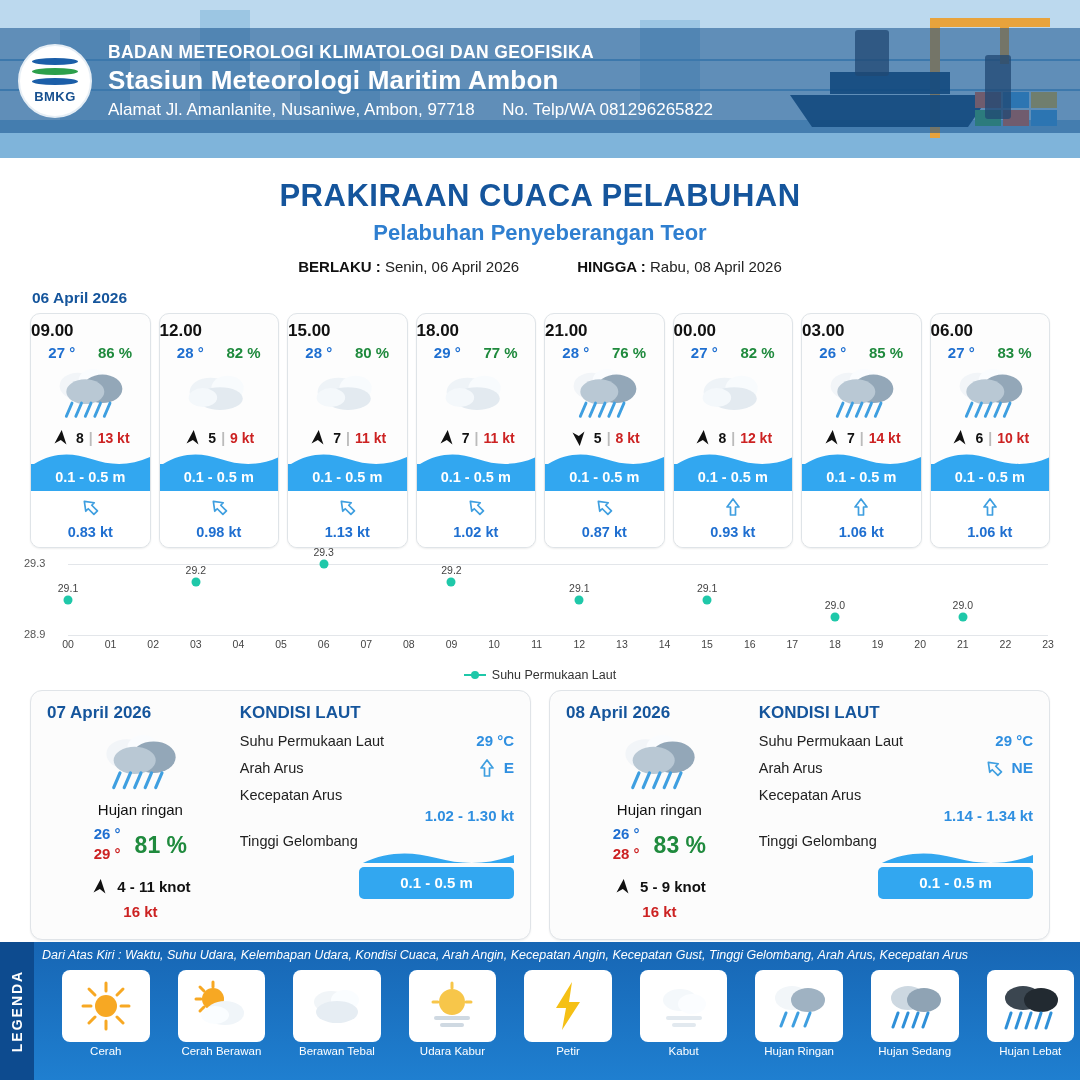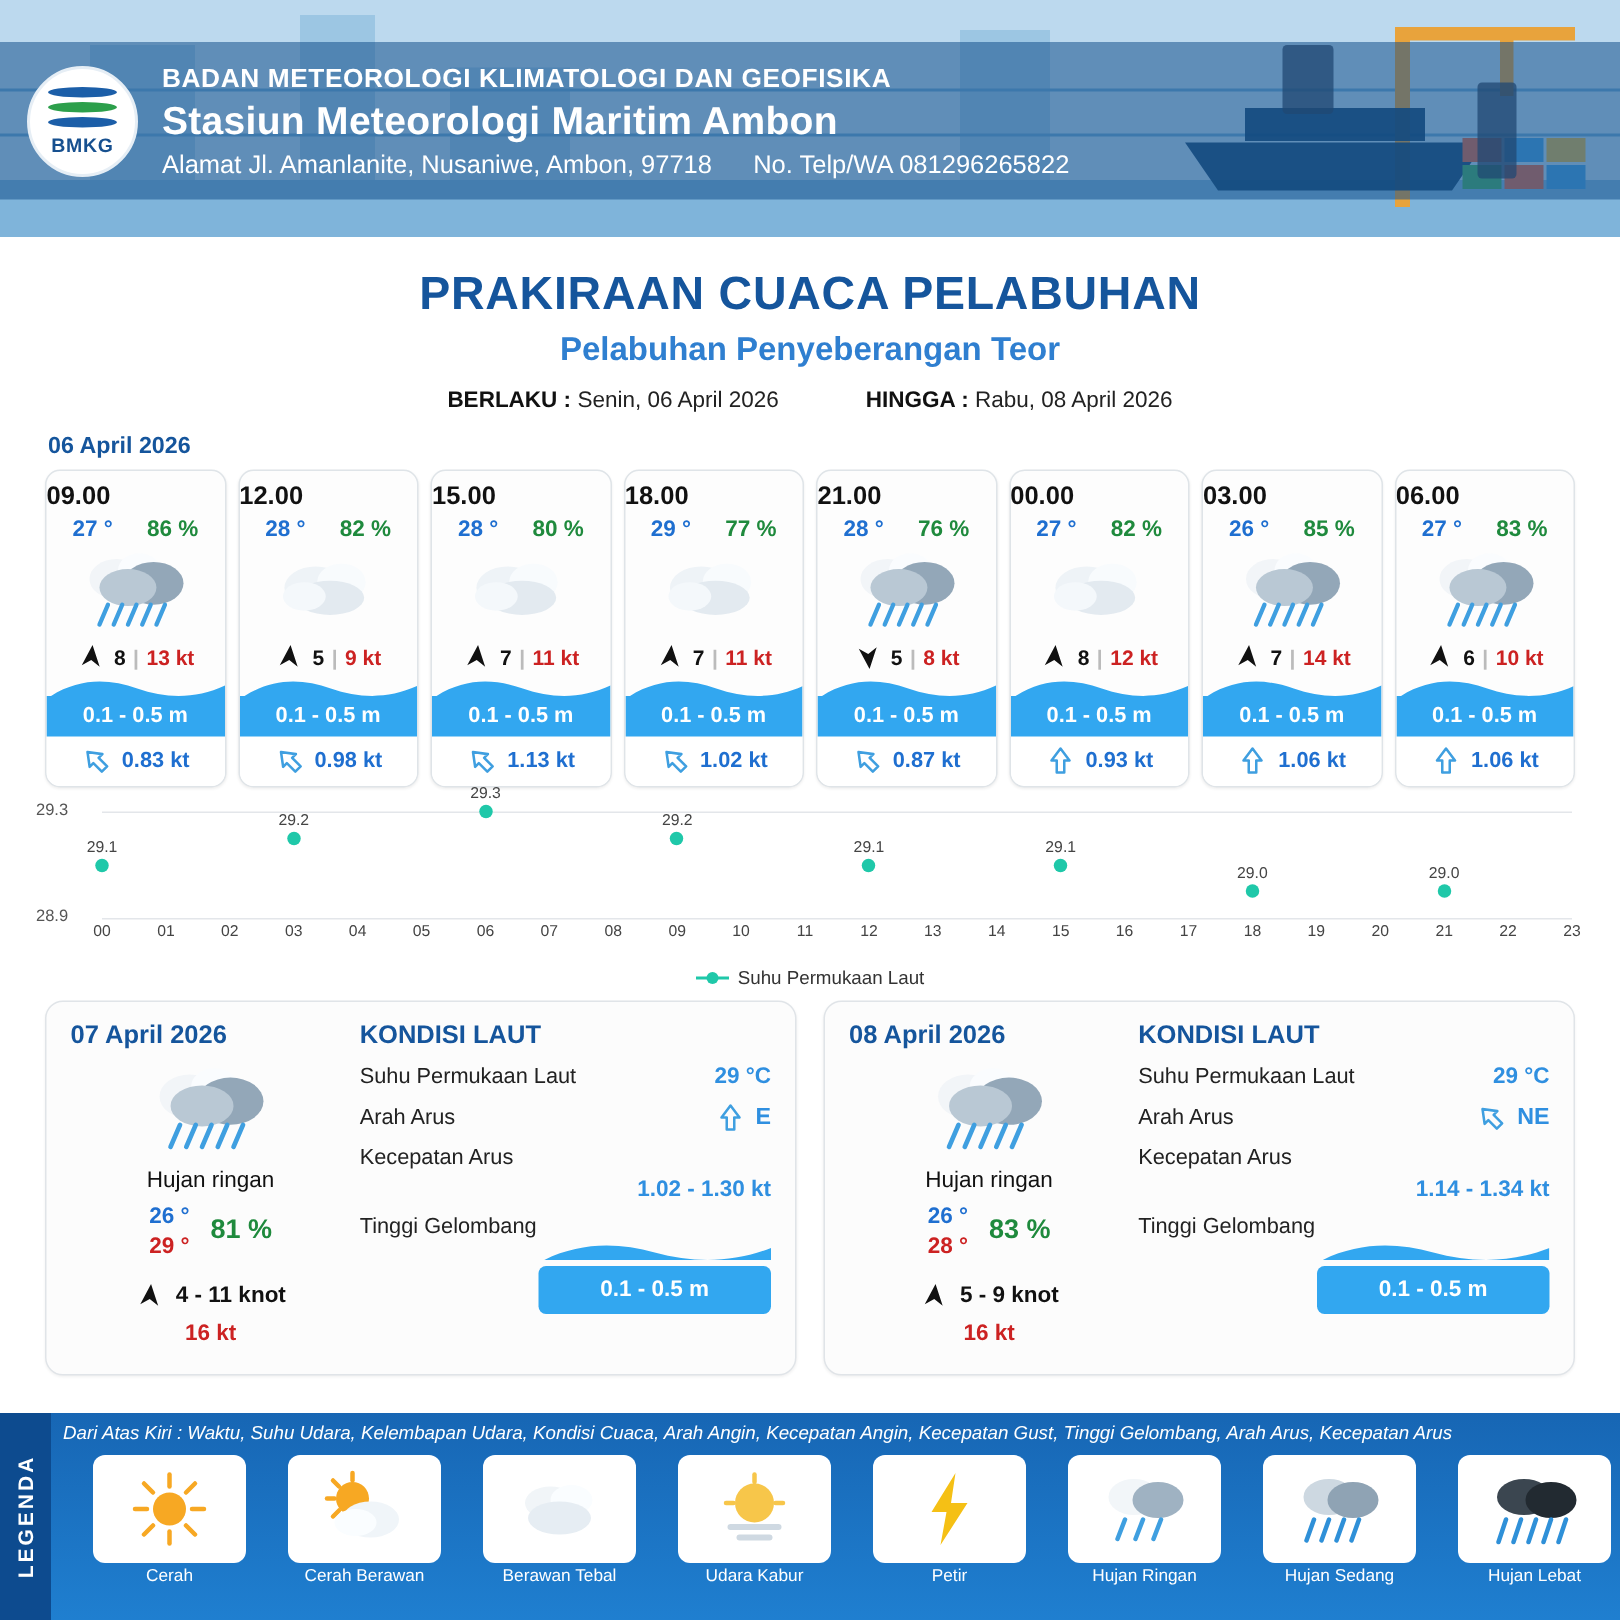--- a/index.html
+++ b/index.html
@@ -90,20 +90,21 @@
   .c-wind .sep { color:#bbb; }
   .c-wind .gust { color:#cc2222; }
   .c-wave {
     background:#32a7f0; color:#fff; font-size:14.5px; font-weight:bold;
     text-align:center; padding:5px 0 6px; position:relative;
   }
   .c-cur {
     display:flex; align-items:center; justify-content:center; gap:7px;
     padding:6px 0 7px; font-size:14.5px; font-weight:bold; color:#1f6fd0;
     background:#fff;
+    flex-direction:column;
   }
 
   
   .chart-wrap { margin:16px 20px 0 20px; position:relative; height:100px; }
   .chart-area { position:relative; height:72px; margin-left:48px; margin-right:12px; border-bottom:0; }
   .gridline { position:absolute; left:0; right:0; height:1px; background:#e3e6ea; }
   .ax-label { position:absolute; left:0; font-size:11px; color:#555; transform:translate(-44px,-7px); }
   .pt { position:absolute; width:9px; height:9px; border-radius:50%; background:#1fc8a9; transform:translate(-50%,-50%); }
   .pt-label { position:absolute; font-size:10.5px; color:#444; transform:translate(-50%,-100%); white-space:nowrap; }
   .xaxis { position:relative; margin-left:48px; margin-right:12px; height:18px; }
@@ -122,21 +123,21 @@
     padding:12px 16px 10px; display:flex; box-shadow:0 1px 2px rgba(0,0,0,.06);
     height:250px; position:relative;
   }
   .p-left { width:40%; text-align:center; }
   .p-date { color:#15559c; font-size:17px; font-weight:bold; text-align:left; }
   .p-icon { height:64px; display:flex; align-items:center; justify-content:center; margin-top:8px;}
   .p-cond { font-size:15px; color:#111; margin-top:6px; }
   .p-temps { margin-top:6px; font-size:15px; line-height:1.35; display:flex; justify-content:center; gap:14px; align-items:flex-start;}
   .p-tcol { color:#1f6fd0; font-weight:bold; text-align:right;}
   .p-tcol .t2 { color:#cc2222; }
-  .p-hum { color:#1f8a3d; font-weight:bold; font-size:18px; padding-top:6px;}
+  .p-hum { color:#1f8a3d; font-weight:bold; font-size:23px; padding-top:6px;}
   .p-wind { margin-top:12px; font-size:15px; font-weight:bold; color:#111; display:flex; align-items:center; justify-content:center; gap:7px;}
   .p-gust { margin-top:6px; font-size:15px; font-weight:bold; color:#cc2222; }
   .p-right { width:60%; padding-left:6px; }
   .p-title { color:#15559c; font-size:17px; font-weight:bold; margin-bottom:8px; }
   .p-row { display:flex; justify-content:space-between; align-items:center; font-size:14.5px; color:#222; margin-top:9px;}
   .p-val { color:#2f8fe0; font-weight:bold; font-size:15px; }
   .p-val2 { color:#2f8fe0; font-weight:bold; font-size:15.5px; }
   .p-wave-badge {
     margin-top:4px; background:#32a7f0; color:#fff; font-weight:bold;
     border-radius:5px; text-align:center; font-size:15px; padding:7px 0 8px;
@@ -799,20 +800,33 @@
       <div class="lg-item">
         <div class="lg-box">
           <svg width="40" height="52" viewBox="0 0 40 52">
         <path d="M24 2 L8 28 H18 L14 50 L32 22 H21 Z" fill="#f5c015"></path>
           </svg>
         </div>
     <div class="lg-cap">Petir</div>
       </div>
       <div class="lg-item">
         <div class="lg-box">
+          <svg width="60" height="52" viewBox="0 0 60 52">
+        <ellipse cx="26" cy="20" rx="17" ry="11" fill="#f4f8fb"></ellipse>
+        <ellipse cx="38" cy="24" rx="14" ry="10" fill="#fbfdff"></ellipse>
+        <g stroke="#e2e9ef" stroke-width="4" stroke-linecap="round">
+          <line x1="14" y1="38" x2="46" y2="38"></line>
+              <line x1="20" y1="45" x2="40" y2="45"></line>
+            </g>
+          </svg>
+        </div>
+    <div class="lg-cap">Kabut</div>
+      </div>
+      <div class="lg-item">
+        <div class="lg-box">
           <svg width="62" height="52" viewBox="0 0 62 52">
         <ellipse cx="24" cy="18" rx="17" ry="12" fill="#f2f6f9"></ellipse>
         <ellipse cx="40" cy="20" rx="17" ry="12" fill="#9fb2c2"></ellipse>
         <g stroke="#3f9fe0" stroke-width="3" stroke-linecap="round">
           <line x1="18" y1="33" x2="13" y2="46"></line>
               <line x1="30" y1="33" x2="25" y2="46"></line>
           <line x1="42" y1="33" x2="37" y2="46"></line>
             </g>
           </svg>
         </div>

